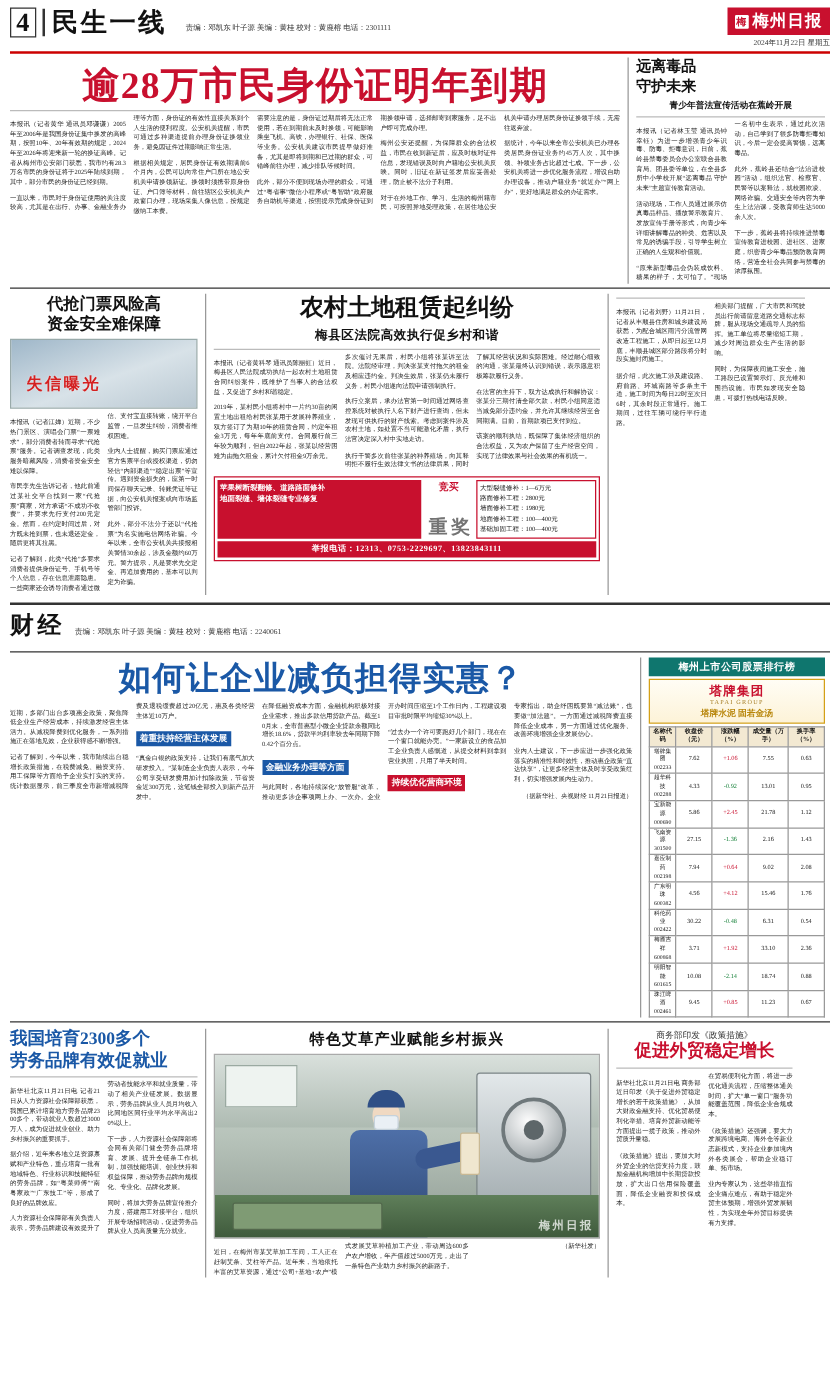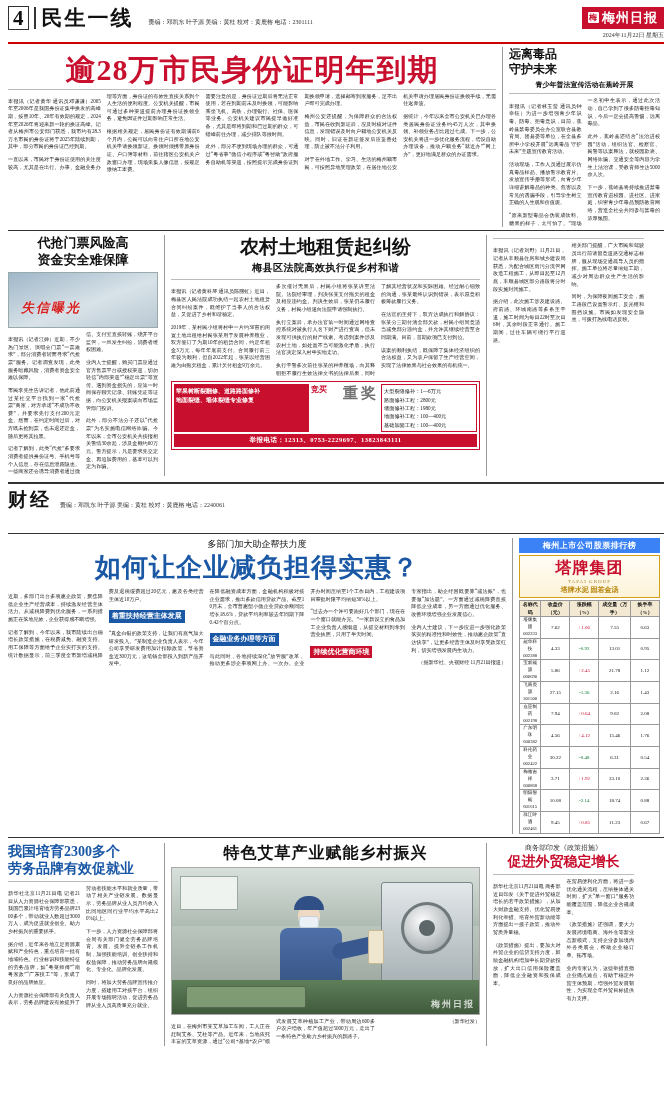--- a/index.html
+++ b/index.html
@@ -82,40 +82,40 @@
   .mid-b { width: 316px; border-left: 1px solid #999; padding-left: 6px; }
   .mid-c { width: 158px; border-left: 1px solid #999; padding-left: 6px; }
 
   .photo {
     background: linear-gradient(160deg,#9fb7c9,#d8e2e8 55%,#b9c8d2);
     border: 1px solid #9aa; position: relative; overflow: hidden;
   }
 
   .redstamp {
     position: absolute; color: #d32020; font-weight: bold; font-size: 13px;
-    letter-spacing: 2px; left: 12px; top: 26px; text-shadow: 0 0 1px #fff; font-style: italic;
+    letter-spacing: 2px; left: 12px; top: 26px; text-shadow: 0 0 1px #fff;
   }
 
   
   .adbox {
     border: 1px solid #c8102e; margin-top: 4px; padding: 2px; background: #fff;
   }
   .adbox .ad-top { display: flex; gap: 2px; align-items: stretch; }
   .ad-left { background: #c8102e; color: #fff; font-size: 6px; font-weight: bold;
     padding: 3px 2px; line-height: 1.5; flex: 1; }
   .ad-right { border: 1px solid #c8102e; font-size: 5.2px; padding: 2px; width: 96px; line-height: 1.6; }
   .ad-big { color: #737373; font-size: 15px; font-weight: bold; letter-spacing: 3px;
     text-align: left; padding-left: 4px; }
   .ad-phone { background: #c8102e; color: #fff; font-size: 6.5px; font-weight: bold;
     text-align: center; padding: 2px; margin-top: 2px; letter-spacing: 0.5px; }
 
   
   .finance-band {
     display: flex; align-items: flex-end; gap: 8px;
-    border-top: 2px solid #333; border-bottom: 1px solid #333; margin-top: 6px; padding: 3px 0 20px 0;
+    border-top: 2px solid #333; border-bottom: 1px solid #333; margin-top: 6px; padding: 3px 0 8px 0;
   }
   .finance-title { font-size: 19px; font-weight: bold; letter-spacing: 3px; }
   .finance-credits { font-size: 6px; color: #333; padding-bottom: 3px; }
 
   .fin-zone { display: flex; gap: 6px; margin-top: 4px; }
   .fin-main { width: 498px; }
   .fin-side { width: 148px; border-left: 1px solid #999; padding-left: 6px; }
 
   .kicker { font-size: 9px; text-align: center; margin-bottom: 1px; }
   .headline-fin {
@@ -123,28 +123,28 @@
     letter-spacing: 1px; line-height: 1.15; margin: 2px 0 5px 0;
   }
   .boxlabel {
     background: #1a58a6; color: #fff; font-size: 7px; font-weight: bold;
     padding: 1px 3px; display: inline-block; margin: 2px 0;
   }
   .boxlabel.red { background: #c8102e; }
 
   
   .stock-head {
-    background: #3b82f6; color: #fff; font-size: 8px; font-weight: bold;
+    background: #0f766e; color: #fff; font-size: 8px; font-weight: bold;
     text-align: center; padding: 2px 0; letter-spacing: 0.5px;
   }
   .stock-brand {
     border: 1px solid #d4a017; margin-top: 2px; padding: 2px; text-align: center;
     background: linear-gradient(#fffdf5,#fdf3d8);
   }
-  .brand-name { font-size: 16px; font-weight: bold; color: #c8102e; letter-spacing: 1px; }
+  .brand-name { font-size: 10px; font-weight: bold; color: #c8102e; letter-spacing: 1px; }
   .brand-en { font-size: 5px; color: #a8802a; letter-spacing: 1px; }
   .brand-slogan { font-size: 7px; color: #b8860b; font-weight: bold; margin-top: 1px; }
   table.stock { width: 100%; border-collapse: collapse; font-size: 5px; margin-top: 2px; }
   table.stock th, table.stock td {
     border: 1px solid #999; padding: 0 1px; text-align: center; line-height: 1.5;
   }
   table.stock th { background: #f3e9d2; font-weight: bold; }
   td.nm { text-align: left; font-size: 4.6px; }
   td.up { color: #c8102e; }
   td.dn { color: #0a7a2f; }
@@ -152,21 +152,21 @@
   
   .bot-zone { display: flex; gap: 6px; margin-top: 5px; }
   .bot-a { width: 150px; }
   .bot-b { width: 316px; border-left: 1px solid #999; padding-left: 6px; }
   .bot-c { width: 148px; border-left: 1px solid #999; padding-left: 6px; }
 
   .bot-head { font-size: 14px; font-weight: bold; color: #1a58a6; line-height: 1.25; }
   .bot-head-c { font-size: 11px; font-weight: bold; color: #c8102e; line-height: 1.3; text-align: center; }
   .bot-kicker { font-size: 7px; text-align: center; color: #333; }
   .feature-head {
-    font-size: 16px; font-weight: bold; text-align: center; letter-spacing: 1px; margin-bottom: 3px;
+    font-size: 12px; font-weight: bold; text-align: center; letter-spacing: 1px; margin-bottom: 3px;
   }
 
   .factory {
     height: 148px; position: relative; overflow: hidden; border: 1px solid #aaa;
     background: linear-gradient(180deg,#cfd8d2 0%,#b7c3ba 45%,#8e9a92 100%);
   }
   .fx { position: absolute; }
   .watermark {
     position: absolute; right: 4px; bottom: 3px; color: rgba(255,255,255,.75);
     font-size: 9px; letter-spacing: 2px; font-weight: bold;
@@ -254,21 +254,21 @@
         <p>执行立案后，承办法官第一时间通过网络查控系统对被执行人名下财产进行查询，但未发现可供执行的财产线索。考虑到案件涉及农村土地，如处置不当可能激化矛盾，执行法官决定深入村中实地走访。</p>
         <p>执行干警多次前往张某的种养殖场，向其释明拒不履行生效法律文书的法律后果，同时了解其经营状况和实际困难。经过耐心细致的沟通，张某最终认识到错误，表示愿意积极筹款履行义务。</p>
         <p>在法官的主持下，双方达成执行和解协议：张某分三期付清全部欠款，村民小组同意适当减免部分违约金，并允许其继续经营至合同期满。目前，首期款项已支付到位。</p>
         <p>该案的顺利执结，既保障了集体经济组织的合法权益，又为农户保留了生产经营空间，实现了法律效果与社会效果的有机统一。</p>
       </div>
 
       <div class="adbox">
         <div class="ad-top">
           <div class="ad-left" style="white-space:pre-line;">苹果树断裂翻修、道路路面修补
 地面裂缝、墙体裂缝专业修复</div>
-          <div style="display:flex;flex-direction:row;justify-content:space-between;gap:12px;">
+          <div style="display:flex;flex-direction:column;justify-content:space-between;">
             <div style="font-size:8px;font-weight:bold;color:#c8102e;text-align:center;">竞买</div>
             <div class="ad-big">重奖</div>
           </div>
           <div class="ad-right" style="white-space:pre-line;">大型裂缝修补：1—6万元
 路面修补工程：2800元
 墙面修补工程：1980元
 地面修补工程：100—400元
 基础加固工程：100—400元</div>
         </div>
         <div class="ad-phone">举报电话：12313、0753-2229697、13823843111</div>
@@ -286,21 +286,20 @@
     </div>
   </div>
 
   <div class="finance-band">
     <div class="finance-title">财经</div>
     <div class="finance-credits">责编：邓凯东  叶子源   美编：黄桂   校对：黄鹿榕   电话：2240061</div>
   </div>
 
   <div class="fin-zone">
     <div class="fin-main">
-      <div class="kicker">多部门加大助企帮扶力度</div>
       <div class="headline-fin">如何让企业减负担得实惠？</div>
       <div class="body-text cols5">
         <p>近期，多部门出台多项惠企政策，聚焦降低企业生产经营成本，持续激发经营主体活力。从减税降费到优化服务，一系列措施正在落地见效，企业获得感不断增强。</p>
         <p>记者了解到，今年以来，我市陆续出台稳增长政策措施，在税费减免、融资支持、用工保障等方面给予企业实打实的支持。统计数据显示，前三季度全市新增减税降费及退税缓费超过20亿元，惠及各类经营主体近10万户。</p>
         <span class="boxlabel">着重扶持经营主体发展</span>
         <p>“真金白银的政策支持，让我们有底气加大研发投入。”某制造企业负责人表示，今年公司享受研发费用加计扣除政策，节省资金近300万元，这笔钱全部投入到新产品开发中。</p>
         <p>在降低融资成本方面，金融机构积极对接企业需求，推出多款信用贷款产品。截至10月末，全市普惠型小微企业贷款余额同比增长18.6%，贷款平均利率较去年同期下降0.42个百分点。</p>
         <span class="boxlabel">金融业务办理等方面</span>
         <p>与此同时，各地持续深化“放管服”改革，推动更多涉企事项网上办、一次办。企业开办时间压缩至1个工作日内，工程建设项目审批时限平均缩短30%以上。</p>
         <p>“过去办一个许可要跑好几个部门，现在在一个窗口就能办完。”一家新设立的食品加工企业负责人感慨道，从提交材料到拿到营业执照，只用了半天时间。</p>

